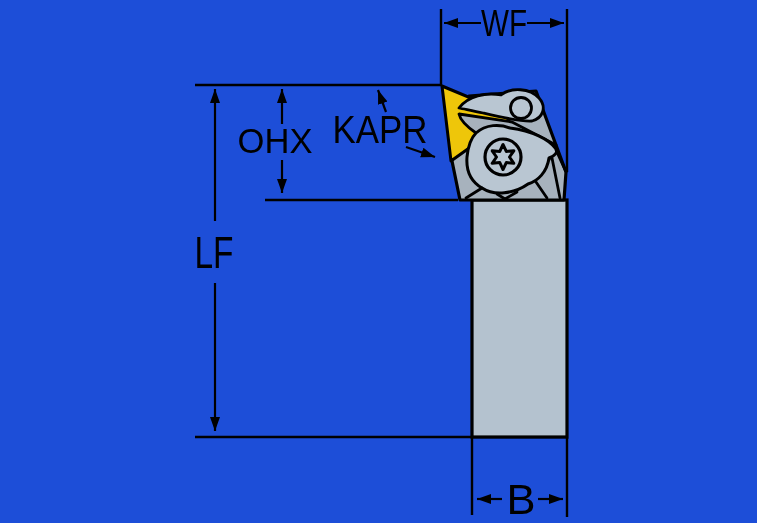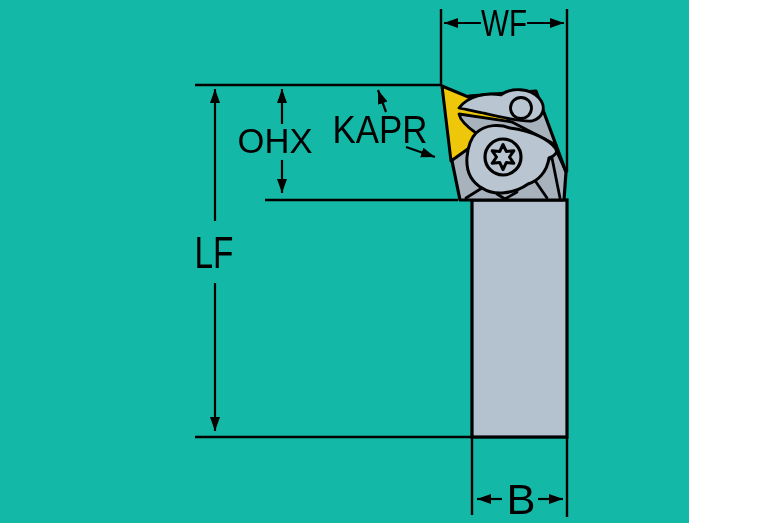--- a/index.html
+++ b/index.html
@@ -3,23 +3,23 @@
 <meta charset="utf-8">
 <style>
   html, body {
     margin: 0;
     padding: 0;
     background: #ffffff;
     font-family: "Liberation Sans", sans-serif;
   }
   .canvas {
     position: relative;
-    width: 689px;
+    width: 757px;
     height: 523px;
-    background: #14b8a6;
+    background: #1d4ed8;
     overflow: hidden;
   }
   .canvas svg {
     position: absolute;
     left: 0;
     top: 0;
     display: block;
   }
   text {
     fill: #000000;

